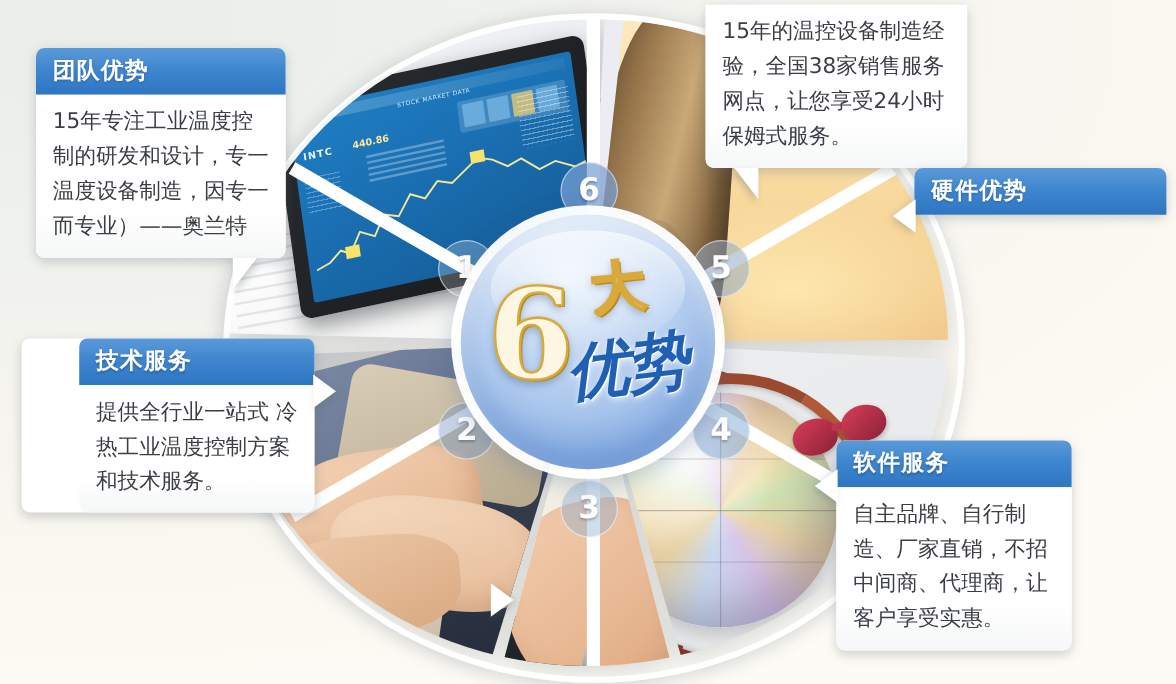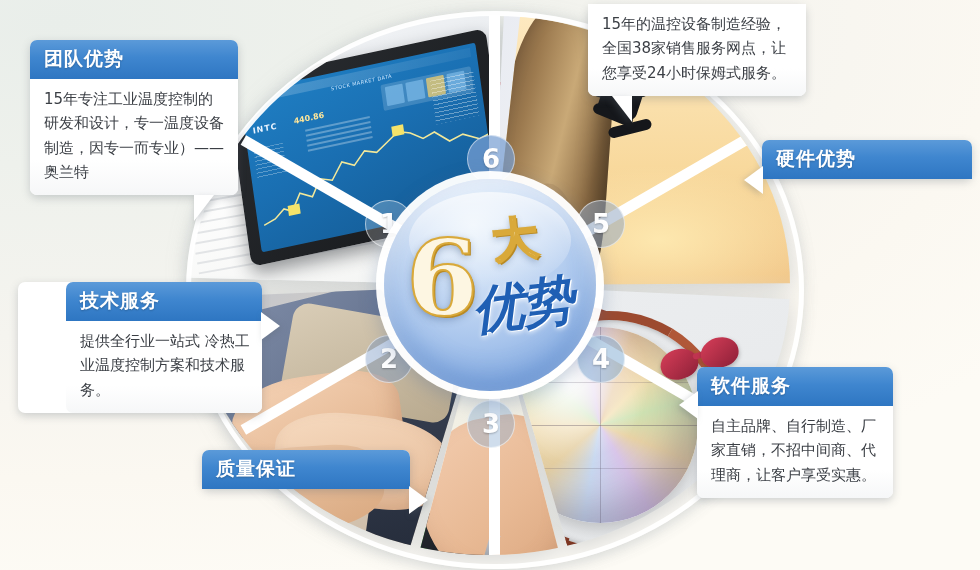--- a/index.html
+++ b/index.html
@@ -266,21 +266,21 @@
   .card-head{
     background:linear-gradient(180deg,#5b9ad9 0%,#3f86cf 45%,#2e76c2 100%);
     color:#ffffff;
     font-size:19px;font-weight:bold;letter-spacing:1px;
     padding:6px 0 7px 14px;
     border-radius:7px 7px 0 0;
     text-shadow:0 1px 2px rgba(0,0,0,.22);
   }
   .card-body{
     padding:8px 12px 11px 14px;
-    font-size:15px;line-height:1.62;color:#3b3f45;
+    font-size:18px;line-height:1.62;color:#3b3f45;
     background:linear-gradient(180deg,#ffffff 0%,#ffffff 70%,#f6f7f8 100%);
     border-radius:0 0 7px 7px;
   }
   .tail{position:absolute;width:0;height:0;}
 
   
   #card-team     {left:30px;  top:40px;  width:208px;}
   #card-team .tail{left:164px;top:100%;border-left:20px solid #ffffff;border-bottom:26px solid transparent;filter:drop-shadow(2px 3px 3px rgba(90,100,110,.3));}
 
   #card-after    {left:588px; top:4px;   width:218px;}
@@ -456,21 +456,20 @@
   <span class="tail"></span>
 </div>
 
 <div class="card" id="card-software">
   <div class="card-head">软件服务</div>
   <div class="card-body">自主品牌、自行制造、厂家直销，不招中间商、代理商，让客户享受实惠。</div>
   <span class="tail"></span>
 </div>
 
 <div class="card" id="card-quality">
-  <div class="card-head">质量保证</div>
   <span class="tail"></span>
 </div>
 
 <div class="card" id="card-tech">
   <div class="card-head">技术服务</div>
   <div class="card-body">提供全行业一站式   冷热工业温度控制方案和技术服务。</div>
   <span class="tail"></span>
 </div>
 
 </body></html>

